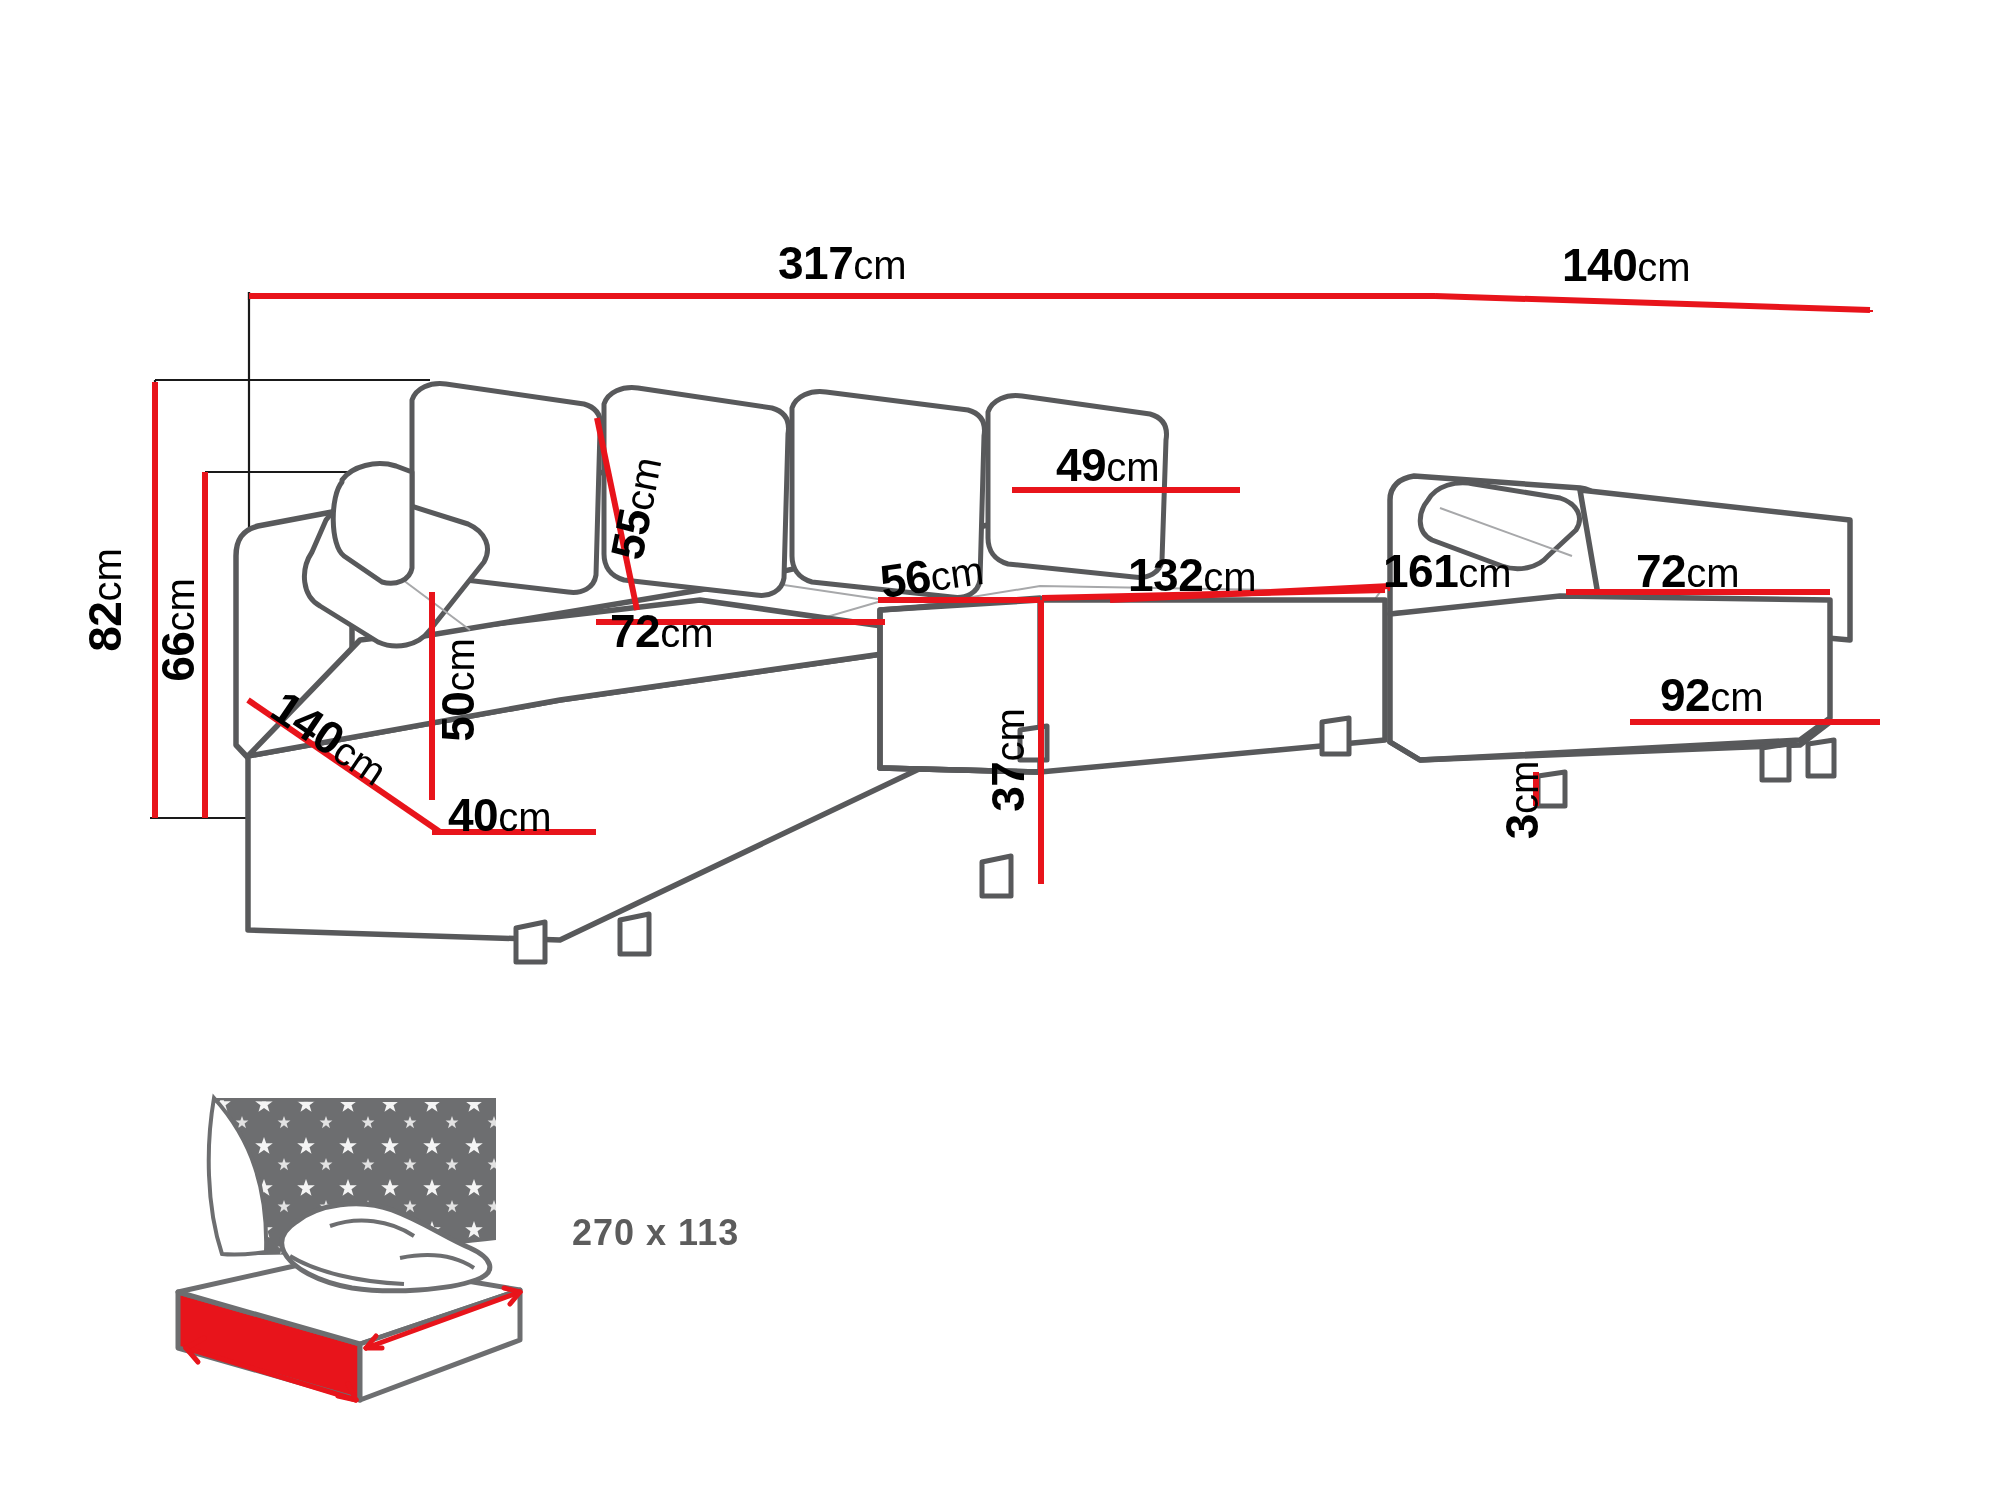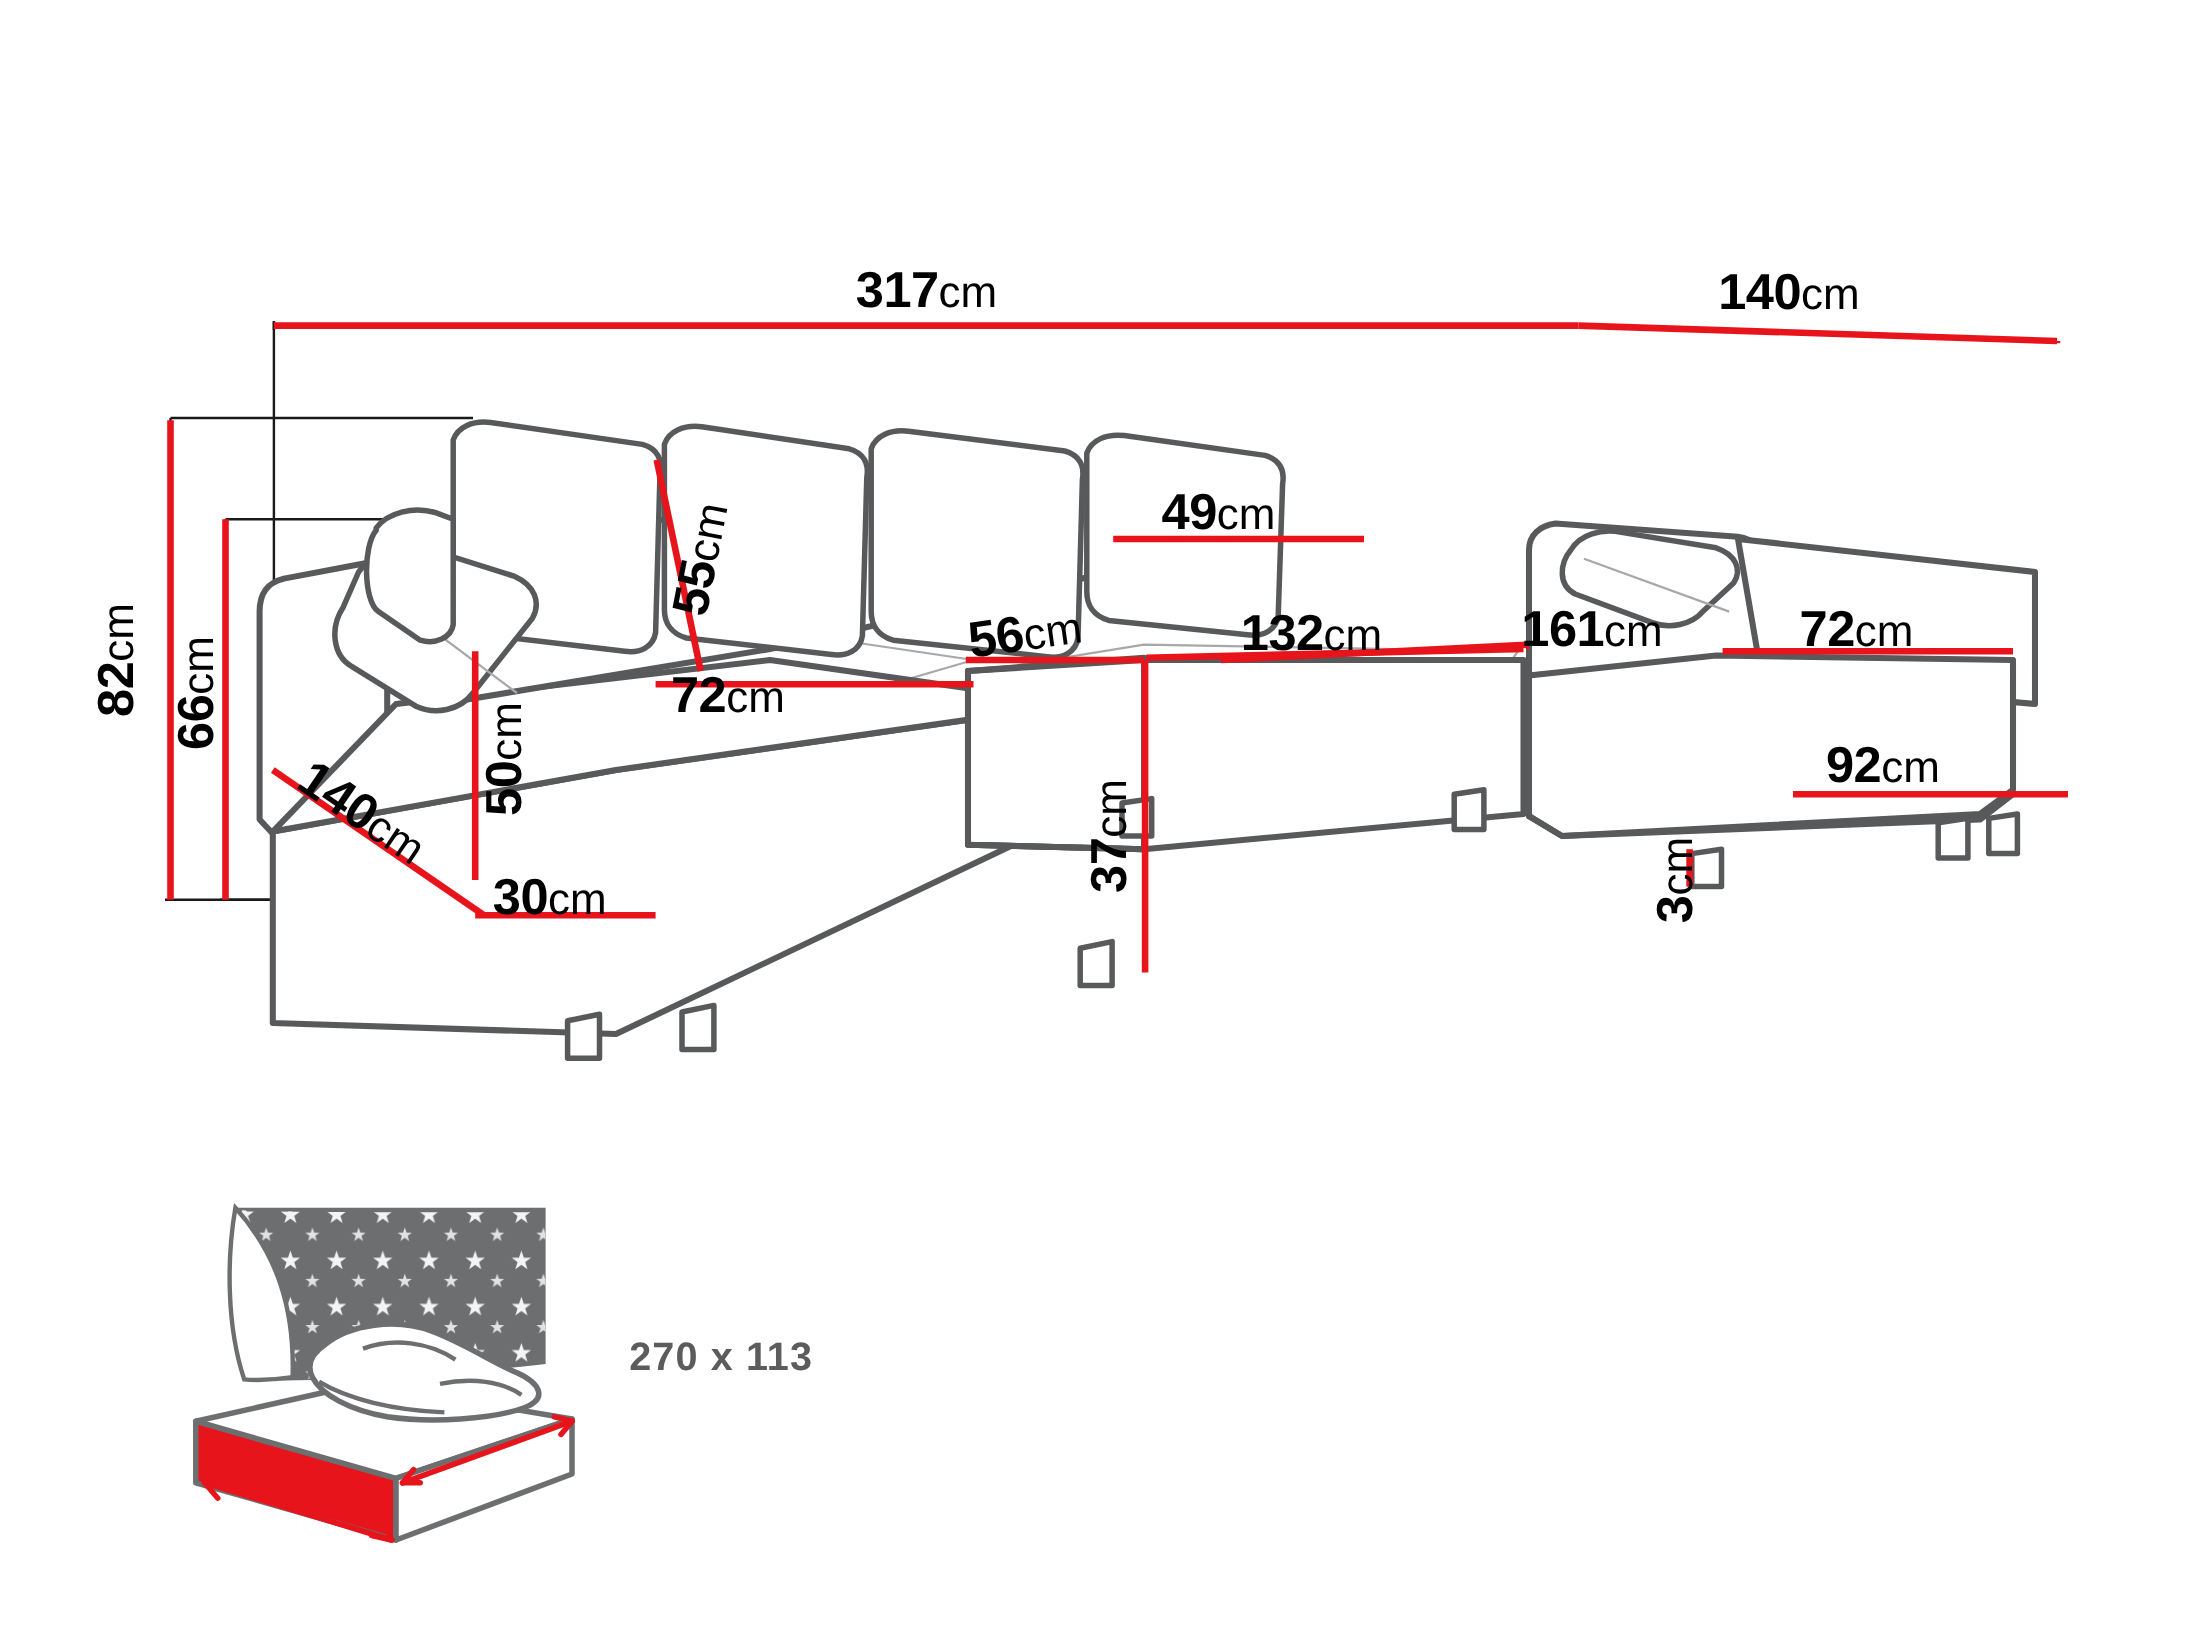--- a/index.html
+++ b/index.html
@@ -295,21 +295,21 @@
 
   <div class="dim-label" style="left:610px; top:608px;">
     <span class="num">72</span><span class="unit">cm</span>
   </div>
 
   <div class="dim-label" style="left:458px; top:690px; transform: translate(-50%,-50%) rotate(-90deg);">
     <span class="num">50</span><span class="unit">cm</span>
   </div>
 
   <div class="dim-label" style="left:448px; top:792px;">
-    <span class="num">30</span><span class="unit">cm</span>
+    <span class="num">40</span><span class="unit">cm</span>
   </div>
 
   <div class="dim-label" style="left:1008px; top:760px; transform: translate(-50%,-50%) rotate(-90deg);">
     <span class="num">37</span><span class="unit">cm</span>
   </div>
 
   <div class="dim-label" style="left:880px; top:552px; transform: rotate(-8deg);">
     <span class="num">56</span><span class="unit">cm</span>
   </div>
 

